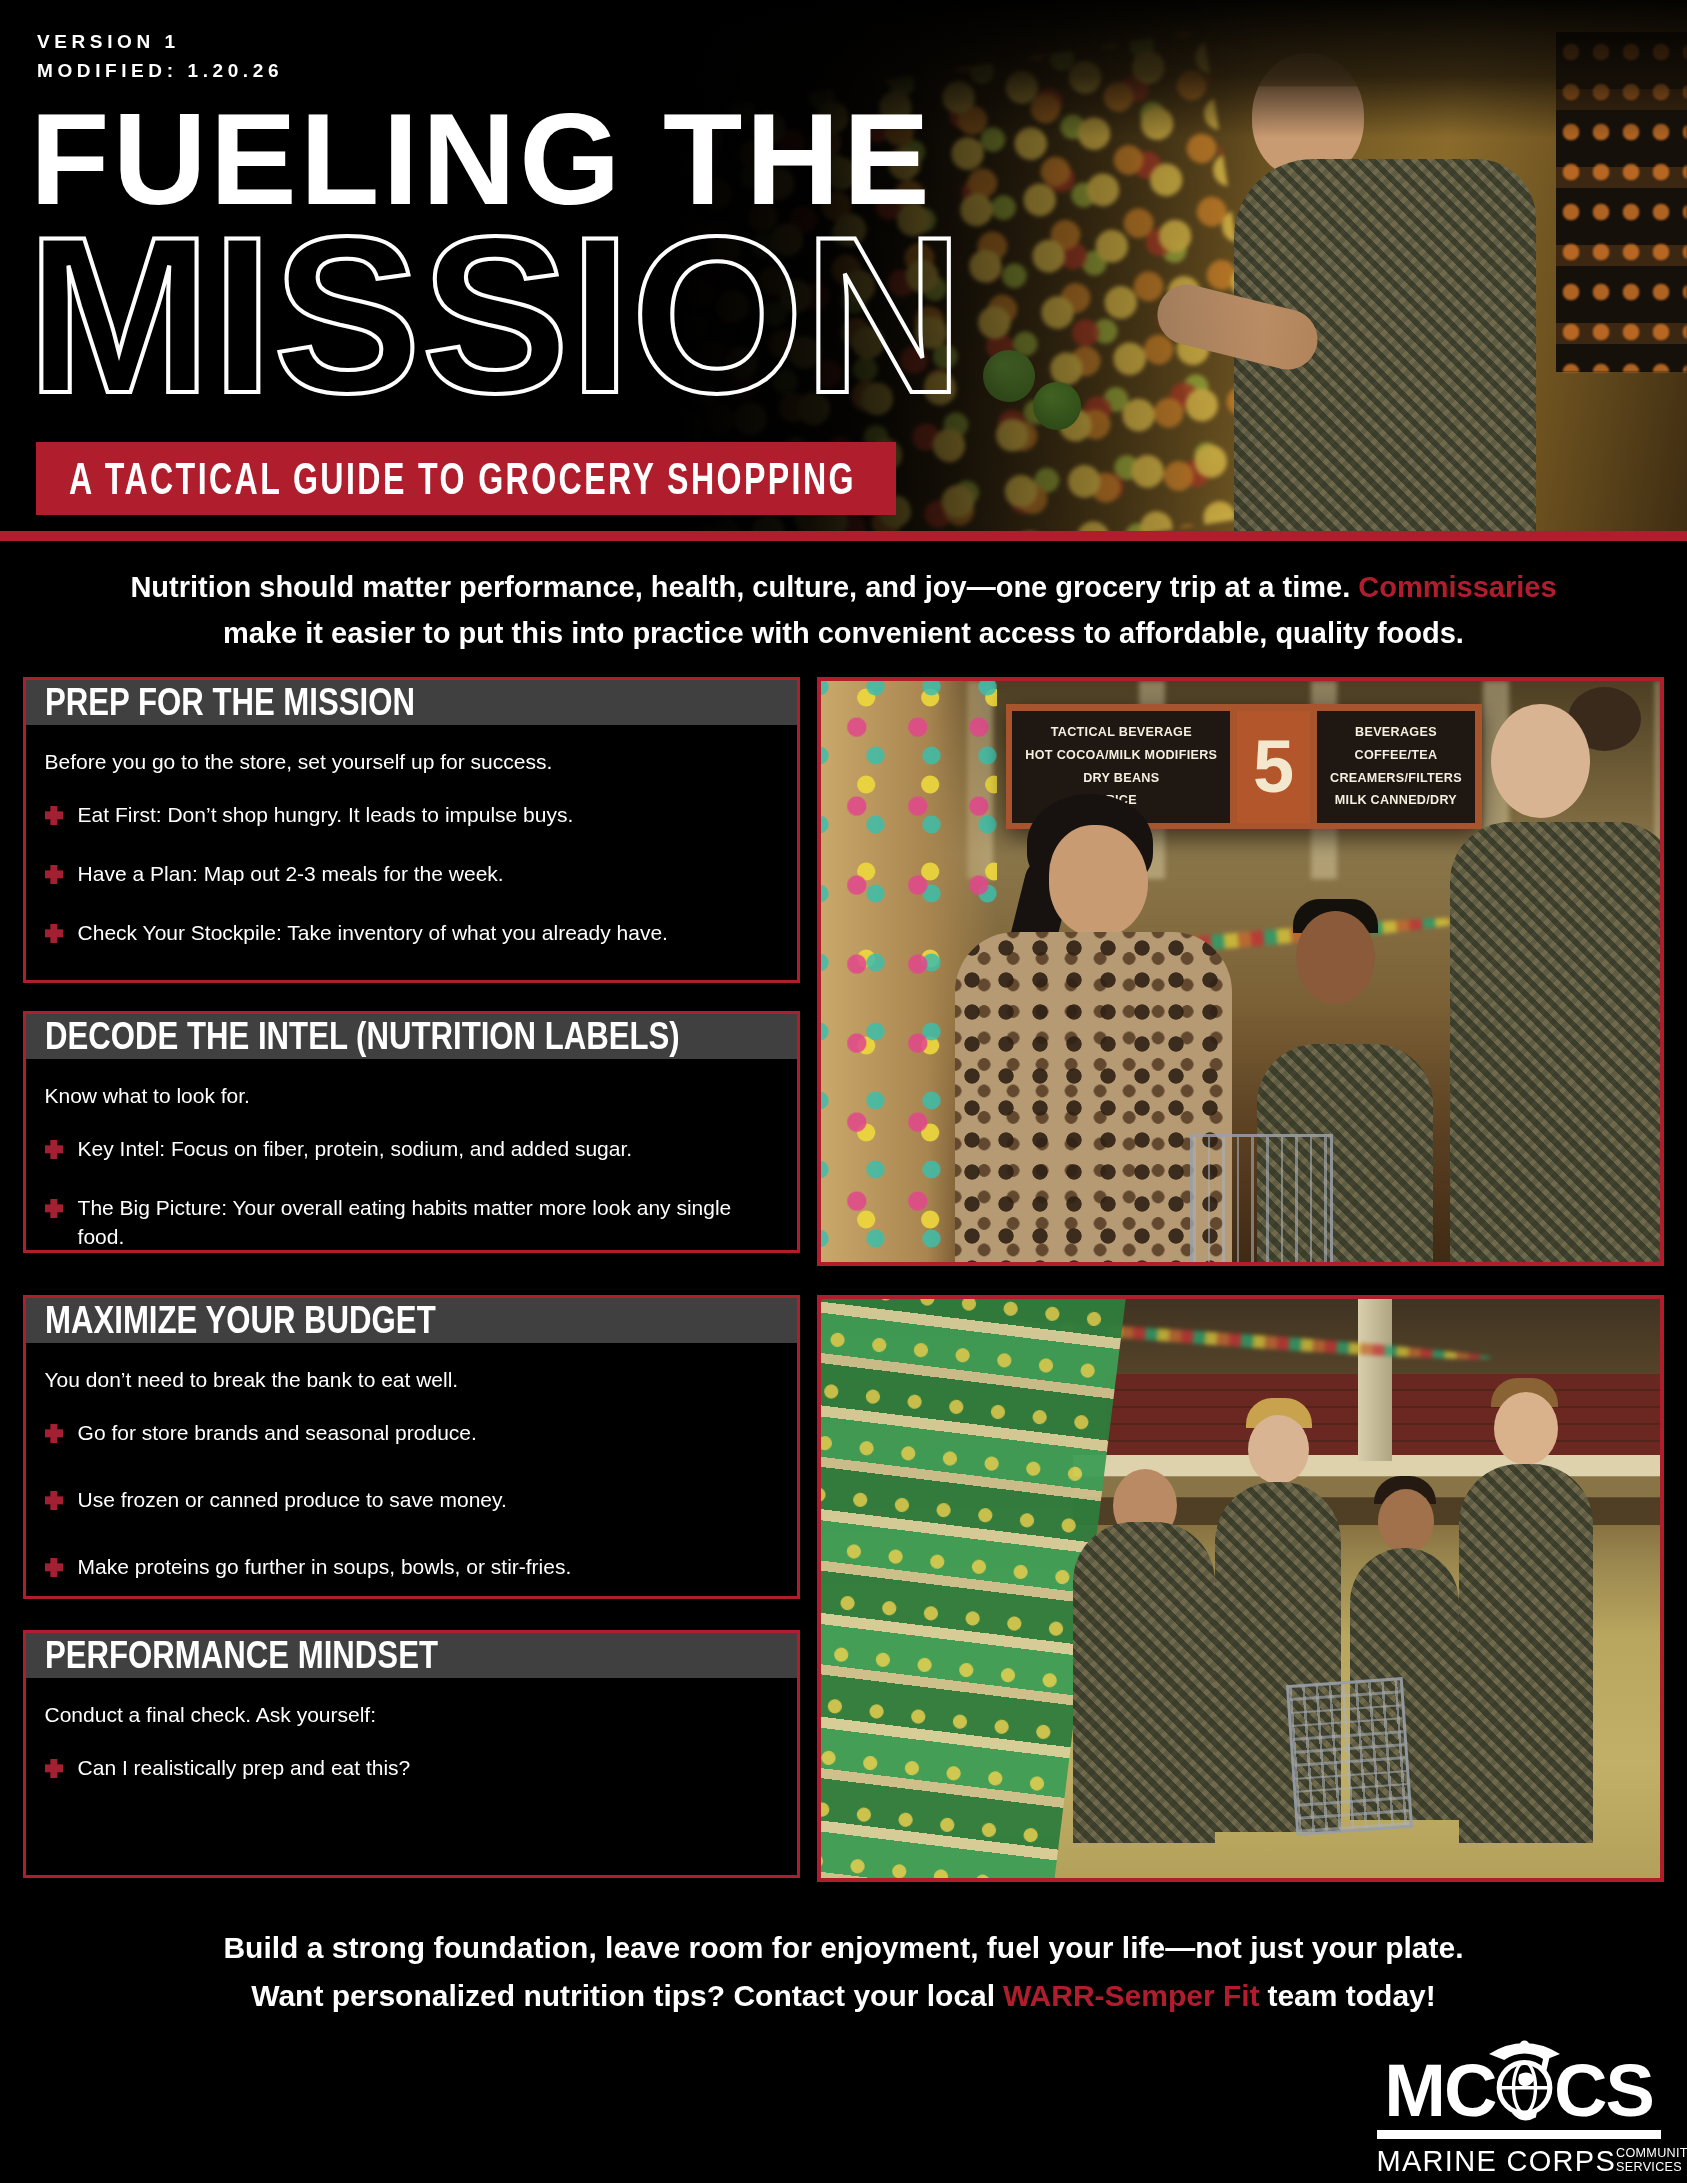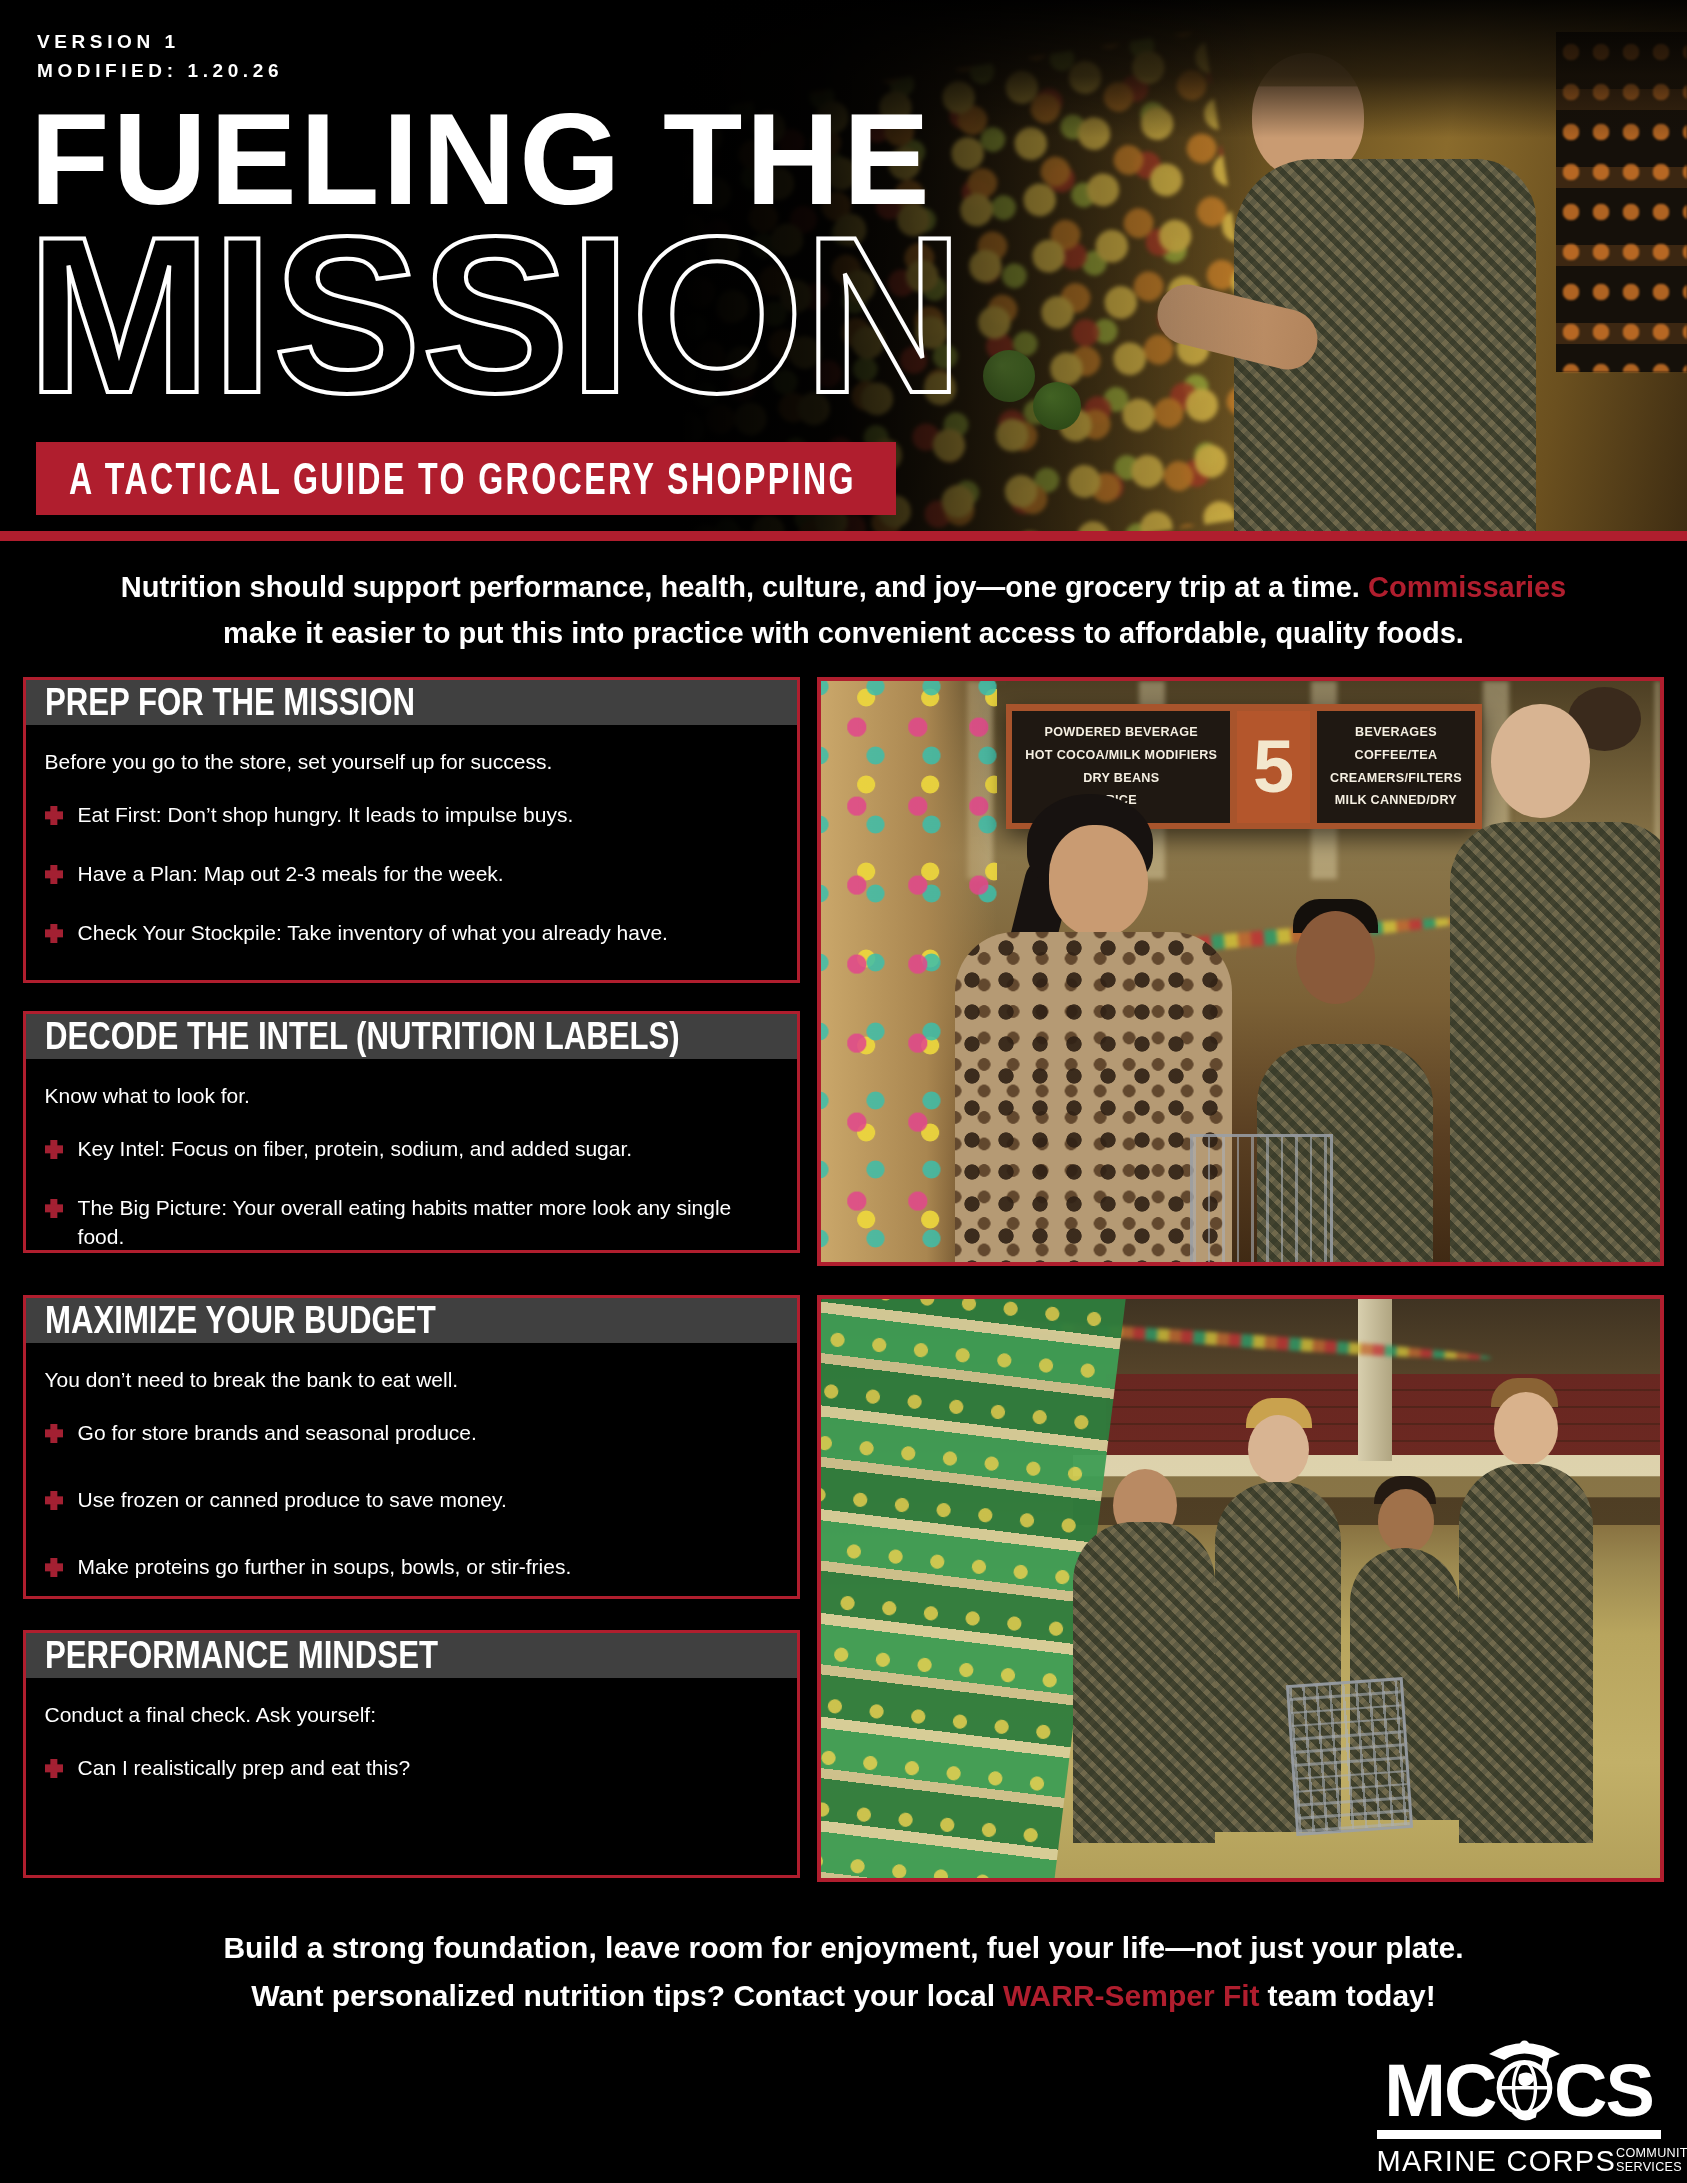--- a/index.html
+++ b/index.html
@@ -222,21 +222,21 @@
   <div class="title-solid">FUELING THE</div>
   <div class="title-outline">MISSION</div>
   <div class="banner">
     <span class="banner-text">A TACTICAL GUIDE TO GROCERY SHOPPING</span>
   </div>
 
   <div class="stripe"></div>
 
   <div class="intro">
     <div>
-      <span>Nutrition should support performance, health, culture, and joy—one grocery trip at a time.</span><span class="red-text gap-left">Commissaries</span>
+      <span>Nutrition should matter performance, health, culture, and joy—one grocery trip at a time.</span><span class="red-text gap-left">Commissaries</span>
     </div>
     <div>make it easier to put this into practice with convenient access to affordable, quality foods.</div>
   </div>
 
   <div class="section sec-1">
     <div class="section-header">
       <span class="section-header-text">PREP FOR THE MISSION</span>
     </div>
     <div class="section-body">
       <p class="lead">Before you go to the store, set yourself up for success.</p>
@@ -306,21 +306,21 @@
     </div>
   </div>
 
   <div class="photo photo-aisle">
     <div class="aisle-bg"></div>
     <div class="aisle-lights"></div>
     <div class="aisle-shelf-left"></div>
     <div class="garland"></div>
     <div class="aisle-sign">
       <div class="sign-panel">
-        <div>POWDERED BEVERAGE</div>
+        <div>TACTICAL BEVERAGE</div>
         <div>HOT COCOA/MILK MODIFIERS</div>
         <div>DRY BEANS</div>
         <div>RICE</div>
       </div>
       <div class="sign-number">5</div>
       <div class="sign-panel">
         <div>BEVERAGES</div>
         <div>COFFEE/TEA</div>
         <div>CREAMERS/FILTERS</div>
         <div>MILK CANNED/DRY</div>

